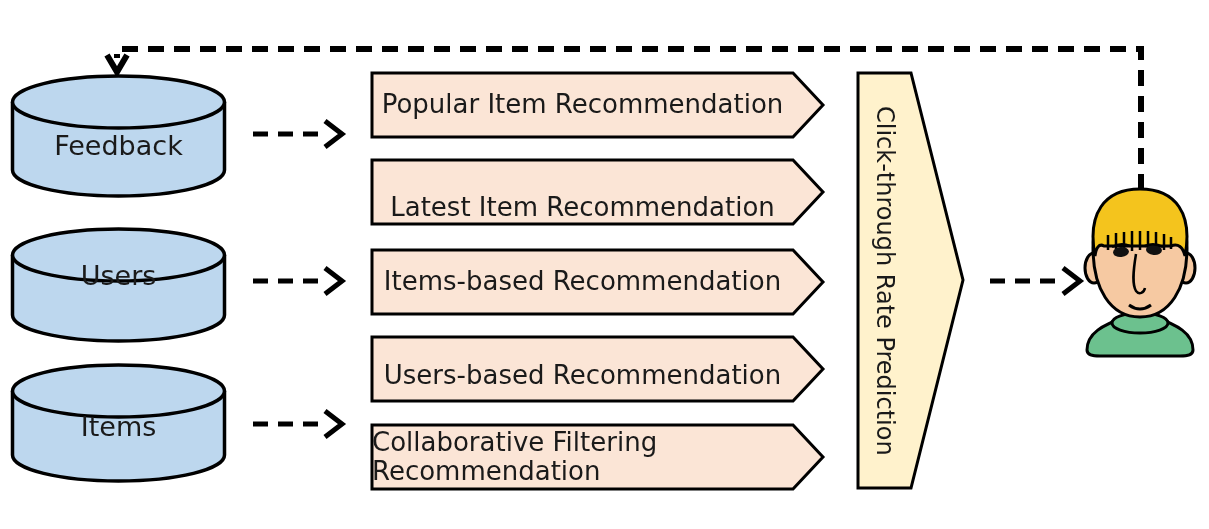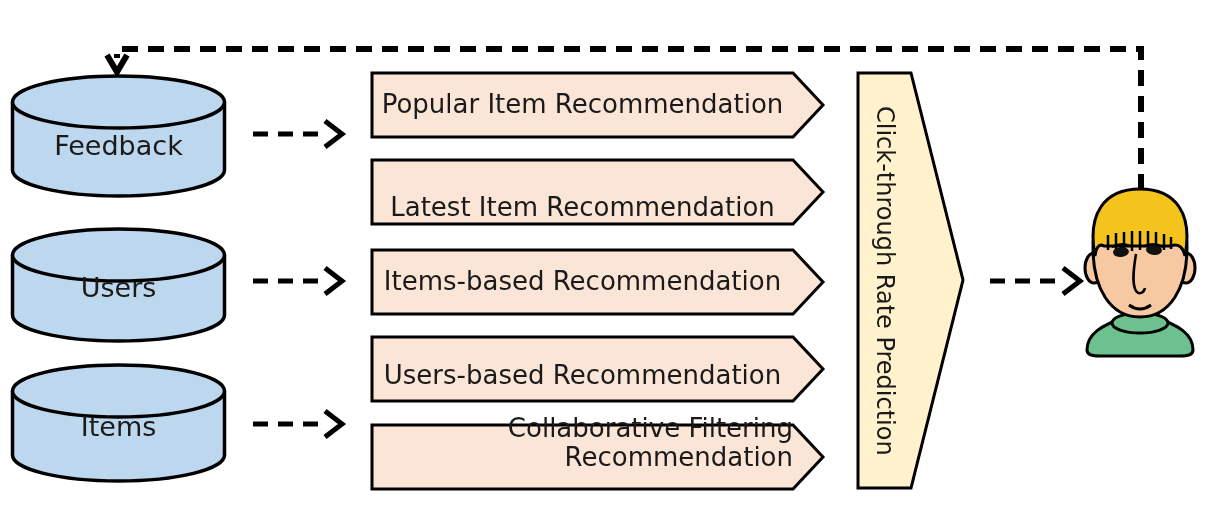--- a/index.html
+++ b/index.html
@@ -7,21 +7,21 @@
     position:relative;
     width:1209px;height:529px;
     background:#ffffff;
     font-family:"DejaVu Sans","Liberation Sans",sans-serif;
     overflow:hidden;
   }
   .canvas > svg{position:absolute;left:0;top:0;}
   .label{
     position:absolute;
     display:flex;align-items:center;justify-content:center;
-    text-align:right;color:#1a1a1a;pointer-events:none;
+    text-align:left;color:#1a1a1a;pointer-events:none;
   }
   .db-label{left:12px;width:213px;height:50px;font-size:27px;}
   .box-label{left:372px;width:421px;height:64px;font-size:26px;line-height:1.12;}
   .ranker-label{
     left:856px;top:73px;width:57px;height:415px;
     font-size:24px;
     writing-mode:vertical-rl;
   }
 </style>
 </head>
@@ -100,23 +100,23 @@
       <ellipse cx="1121" cy="252" rx="8" ry="5" fill="#111111" stroke="none" transform="rotate(-6 1121 252)"></ellipse>
       <ellipse cx="1154" cy="250" rx="8" ry="5" fill="#111111" stroke="none" transform="rotate(6 1154 250)"></ellipse>
       <path d="M1112,247 Q1121,242 1130,246" fill="none" stroke-width="2.5"></path>
       <path d="M1145,246 Q1154,242 1163,247" fill="none" stroke-width="2.5"></path>
       <path d="M1136,254 C1133,272 1132,284 1136,291 C1139,295 1144,293 1145,288" fill="none" stroke-width="2.5"></path>
       <path d="M1129,305 Q1140,313 1151,305" fill="none" stroke-width="3"></path>
     </g>
   </svg>
 
   <div class="label db-label" style="top:120px">Feedback</div>
-  <div class="label db-label" style="top:262px">Users</div>
+  <div class="label db-label" style="top:250px">Users</div>
   <div class="label db-label" style="top:401px">Items</div>
 
   <div class="label box-label" style="top:73px">Popular Item Recommendation</div>
   <div class="label box-label" style="top:176px">Latest Item Recommendation</div>
   <div class="label box-label" style="top:250px">Items-based Recommendation</div>
   <div class="label box-label" style="top:344px">Users-based Recommendation</div>
-  <div class="label box-label" style="top:411px">Collaborative Filtering Recommendation</div>
+  <div class="label box-label" style="top:425px">Collaborative Filtering Recommendation</div>
 
   <div class="label ranker-label">Click-through Rate Prediction</div>
 </div>
 
 </body></html>

